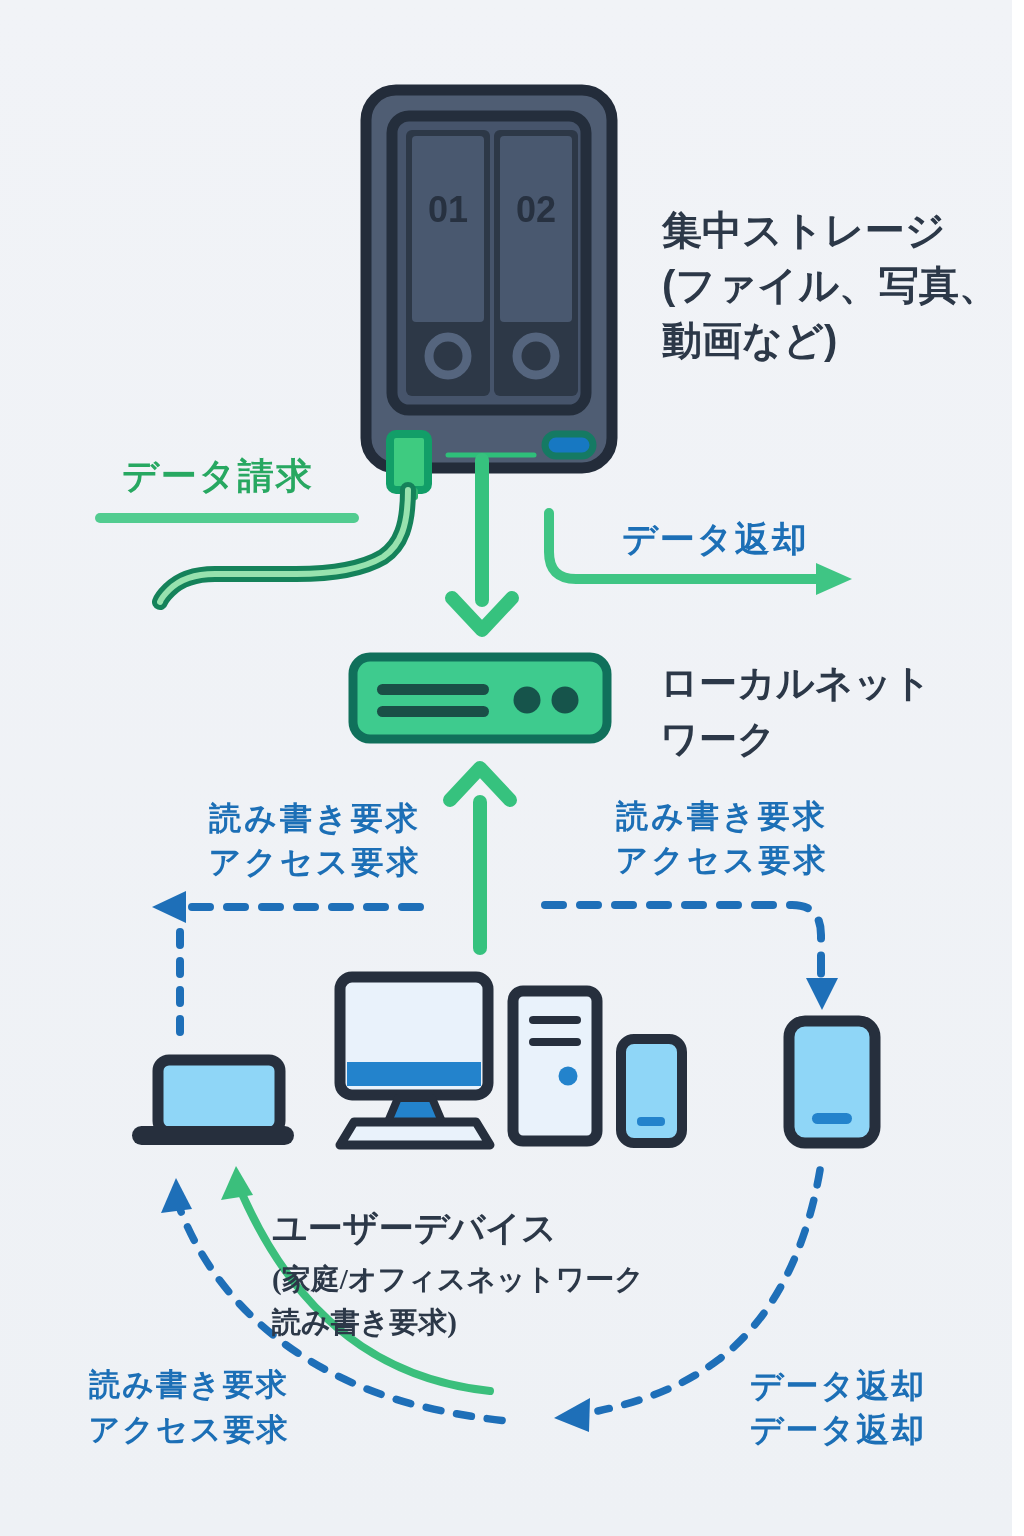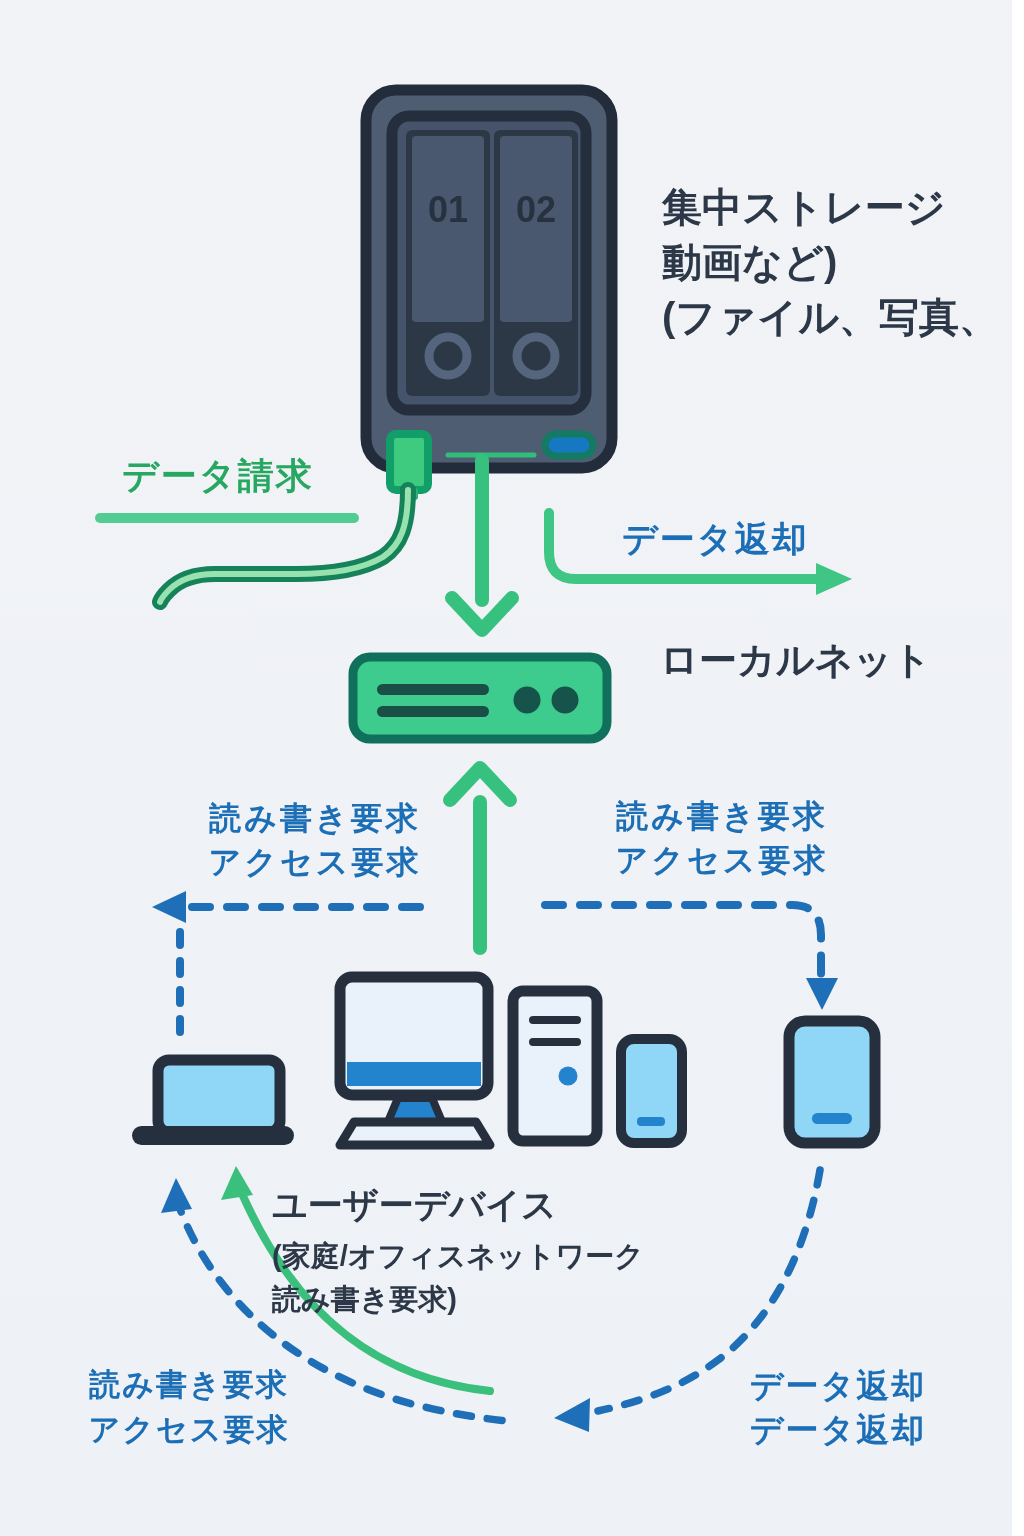--- a/index.html
+++ b/index.html
@@ -5,33 +5,33 @@
   html,body{margin:0;padding:0;}
   .stage{
     position:relative;
     width:1012px;height:1536px;
     background:linear-gradient(180deg,#f1f3f7 0%,#eef1f5 100%);
     font-family:"Liberation Sans","DejaVu Sans",sans-serif;
     overflow:hidden;
   }
   .stage svg{position:absolute;left:0;top:0;}
   .label{position:absolute;font-weight:700;white-space:nowrap;}
-  .navy{color:#2c3848;}
+  .navy{color:#2c3848;margin-top:23px;}
   .green-text{color:#27a861;text-align:center;}
   .blue-text{color:#1c6fb6;}
   .storage-caption{left:662px;top:180px;font-size:40px;line-height:55px;}
   .data-request{left:122px;top:452px;font-size:36px;letter-spacing:2px;}
   .data-return-top{left:622px;top:516px;font-size:35px;letter-spacing:2px;}
   .lan-caption{left:660px;top:632px;font-size:38px;line-height:56px;font-family:Liberation Serif, serif;}
   .rw-label{font-size:32px;line-height:44px;letter-spacing:3px;text-align:center;}
   .rw-left{left:205px;top:796px;width:220px;}
   .rw-right{left:612px;top:794px;width:220px;}
   .user-caption{left:272px;top:1183px;width:440px;text-align:left;}
   .user-caption .l1{font-size:35px;line-height:44px;margin-bottom:8px;}
-  .user-caption .l2{font-size:29px;line-height:43px;}
+  .user-caption .l2{font-size:29px;line-height:43px;font-family:Liberation Serif, serif;}
   .rw-bottom{left:74px;top:1362px;width:230px;font-size:31px;line-height:45px;letter-spacing:2px;text-align:center;}
   .data-return-bottom{left:733px;top:1364px;width:210px;font-size:33px;line-height:44px;letter-spacing:2px;text-align:center;}
 </style>
 </head>
 <body>
 
 <div class="stage">
 
   <svg width="1024" height="1536" viewBox="0 0 1024 1536">
 
@@ -139,30 +139,31 @@
     </g>
 
     <g>
       <path d="M820,1170 C806,1252 772,1320 718,1360 C685,1385 645,1401 598,1411" fill="none" stroke="#1e6fb8" stroke-width="7.5" stroke-linecap="round" stroke-dasharray="15 16"></path>
       <polygon points="590,1398 554,1418 589,1432" fill="#1e6fb8"></polygon>
     </g>
   </svg>
 
   <div class="label navy storage-caption">
     <div>集中ストレージ</div>
+    <div>(ファイル、写真、</div>
     <div>動画など)</div>
-    <div>(ファイル、写真、</div>
   </div>
 
   <div class="label green-text data-request">データ請求</div>
 
   <div class="label blue-text data-return-top">データ返却</div>
 
   <div class="label navy lan-caption">
     <div>ローカルネット</div>
+    <div>ワーク</div>
   </div>
 
   <div class="label blue-text rw-label rw-left">
     <div>読み書き要求</div>
     <div>アクセス要求</div>
   </div>
 
   <div class="label blue-text rw-label rw-right">
     <div>読み書き要求</div>
     <div>アクセス要求</div>

